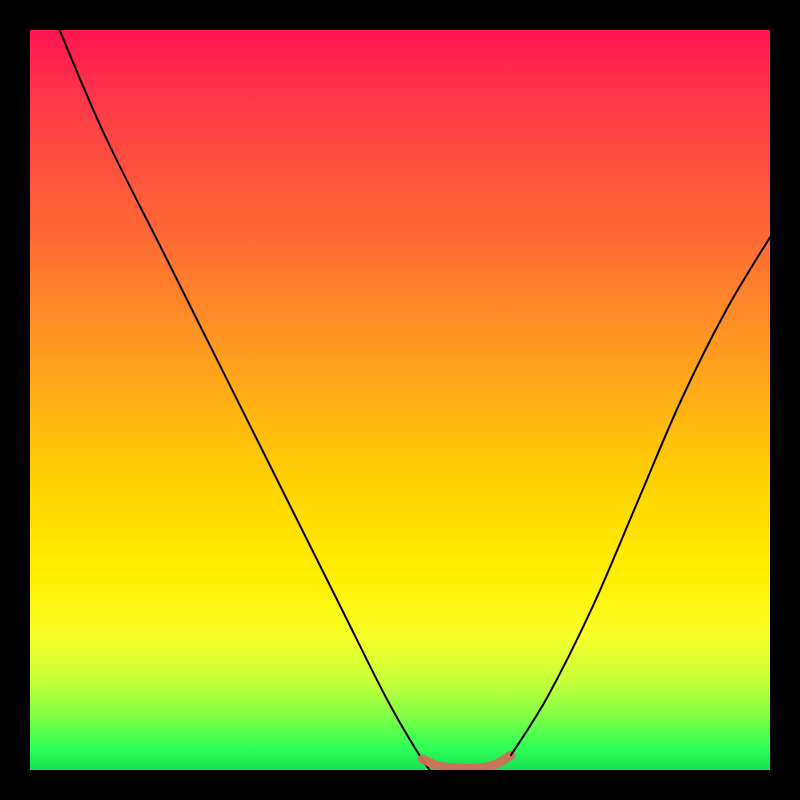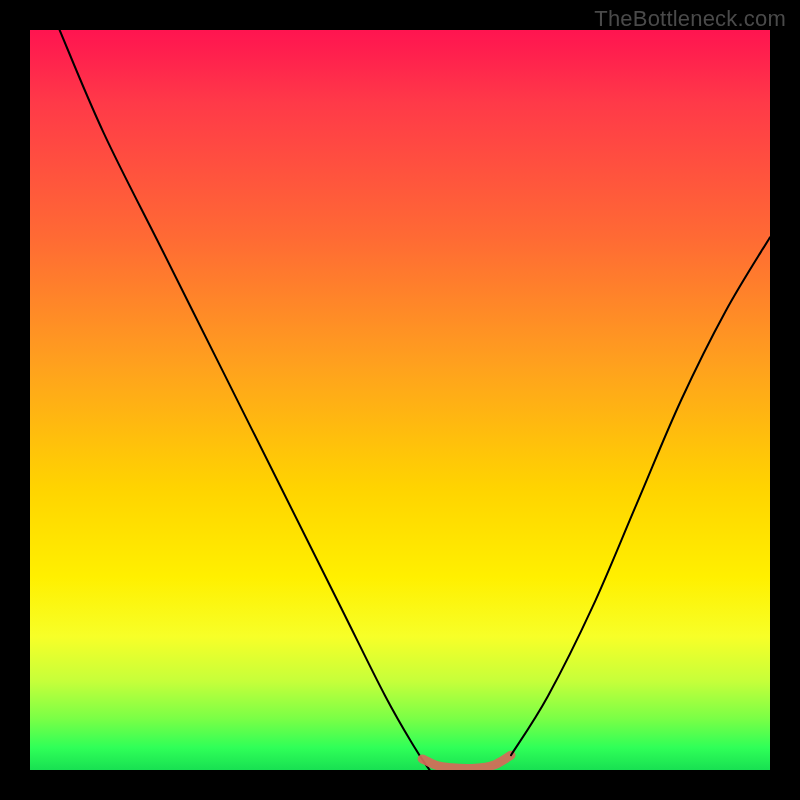--- a/index.html
+++ b/index.html
@@ -60,21 +60,20 @@
     inset: 0;
     width: 100%;
     height: 100%;
   }
 </style>
 </head>
 <body>
 
 <div class="frame">
 
-  <div class="watermark">TheBottleneck.com</div>
 
   <div class="plot-area">
     <div class="gradient"></div>
     <svg class="curves" viewBox="0 0 740 740" preserveAspectRatio="none">
       <g>
           <path d="M 29.60 0.00 C 37.59 18.65, 55.35 63.64, 74.00 103.60 C 92.65 143.56, 111.89 179.38, 133.20 222.00 C 154.51 264.62, 171.09 297.78, 192.40 340.40 C 213.71 383.02, 230.29 416.18, 251.60 458.80 C 272.91 501.42, 292.15 539.90, 310.80 577.20 C 329.45 614.50, 341.88 640.69, 355.20 666.00 C 368.52 691.31, 376.81 704.48, 384.80 717.80 C 392.79 731.12, 396.94 736.00, 399.60 740.00" fill="none" stroke="#000000" stroke-width="2" stroke-linecap="round"></path>
           <path d="M 392.20 728.90 C 394.86 730.10, 401.67 733.96, 407.00 735.56 C 412.33 737.16, 416.47 737.25, 421.80 737.78 C 427.13 738.31, 431.27 738.52, 436.60 738.52 C 441.93 738.52, 446.07 738.58, 451.40 737.78 C 456.73 736.98, 460.87 736.34, 466.20 734.08 C 471.53 731.82, 478.34 726.80, 481.00 725.20" fill="none" stroke="#d66a5a" stroke-width="9" stroke-linecap="round" stroke-linejoin="round" opacity="0.92"></path>
           <path d="M 481.00 725.20 C 487.66 714.54, 503.35 692.64, 518.00 666.00 C 532.65 639.36, 546.42 611.83, 562.40 577.20 C 578.38 542.57, 590.82 510.90, 606.80 473.60 C 622.78 436.30, 635.22 404.63, 651.20 370.00 C 667.18 335.37, 679.62 310.50, 695.60 281.20 C 711.58 251.90, 732.01 220.52, 740.00 207.20" fill="none" stroke="#000000" stroke-width="2" stroke-linecap="round"></path>
         </g>
     </svg>

